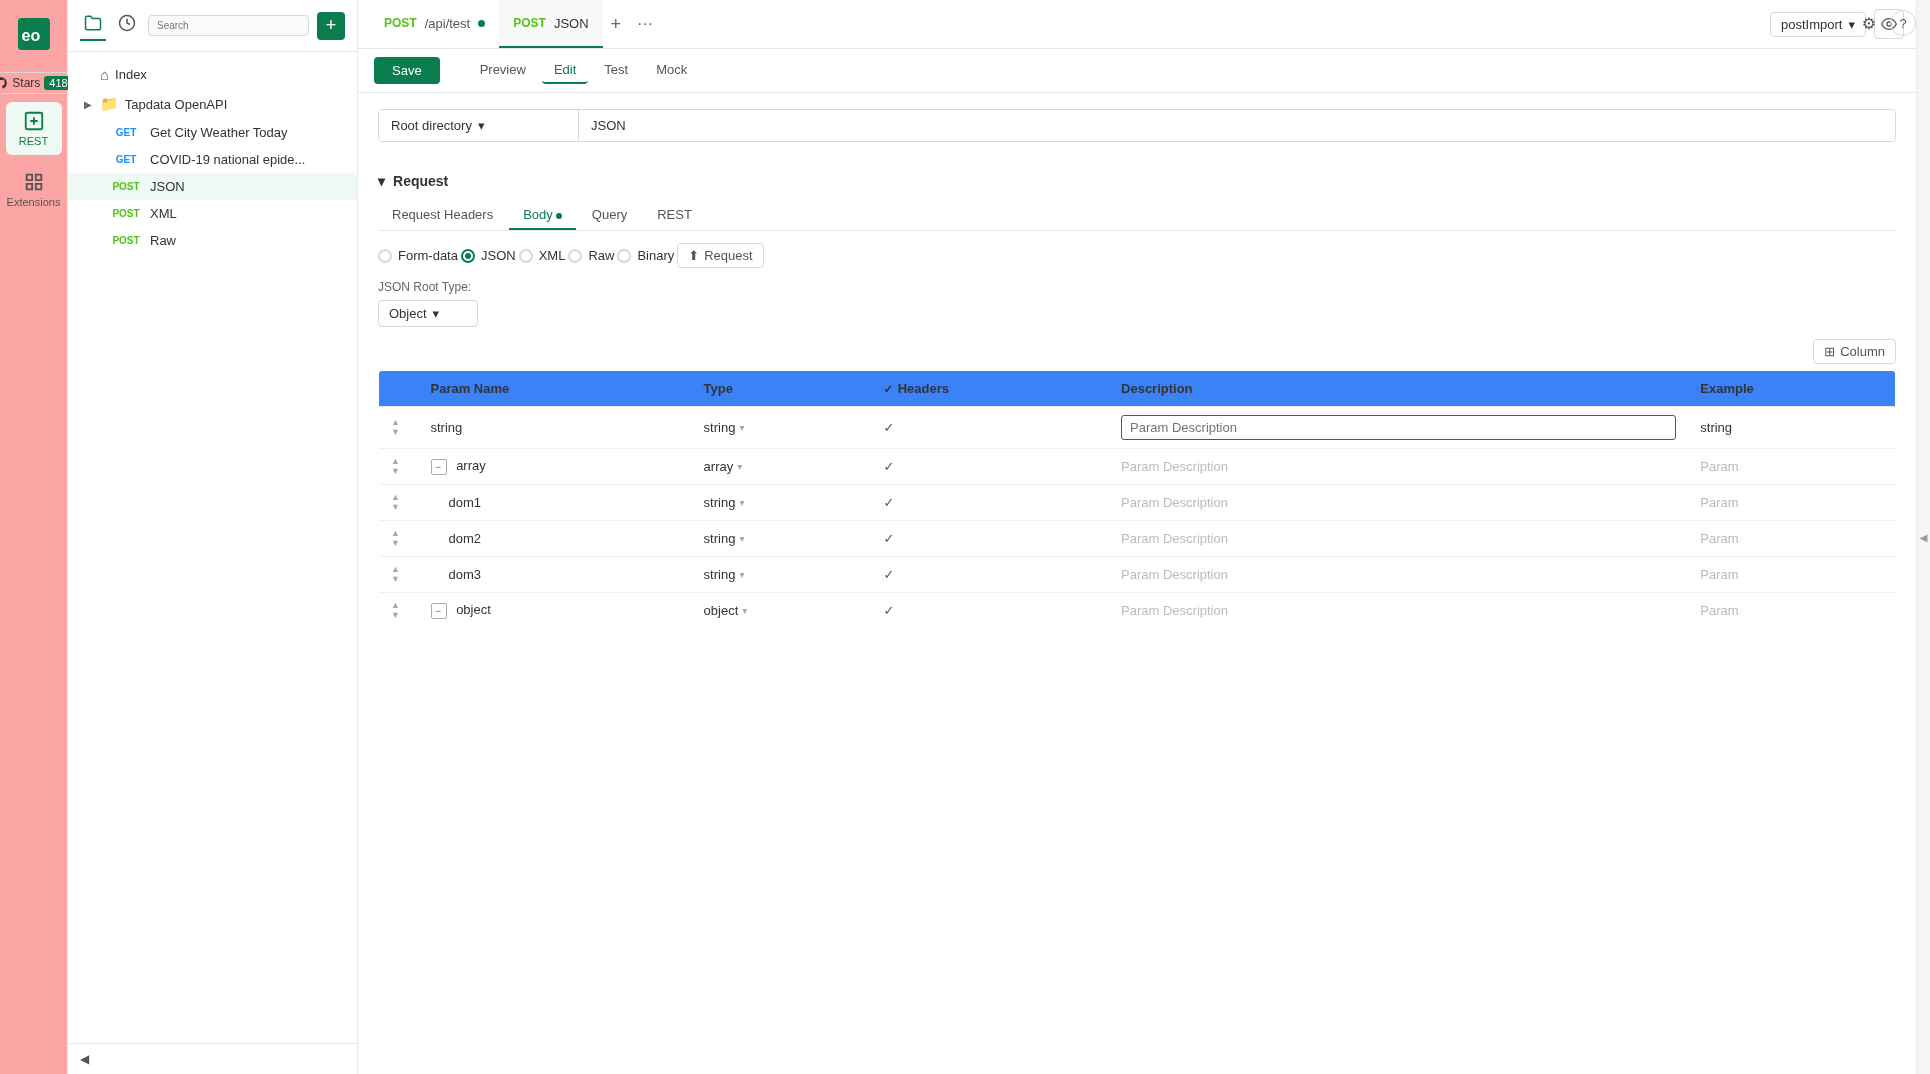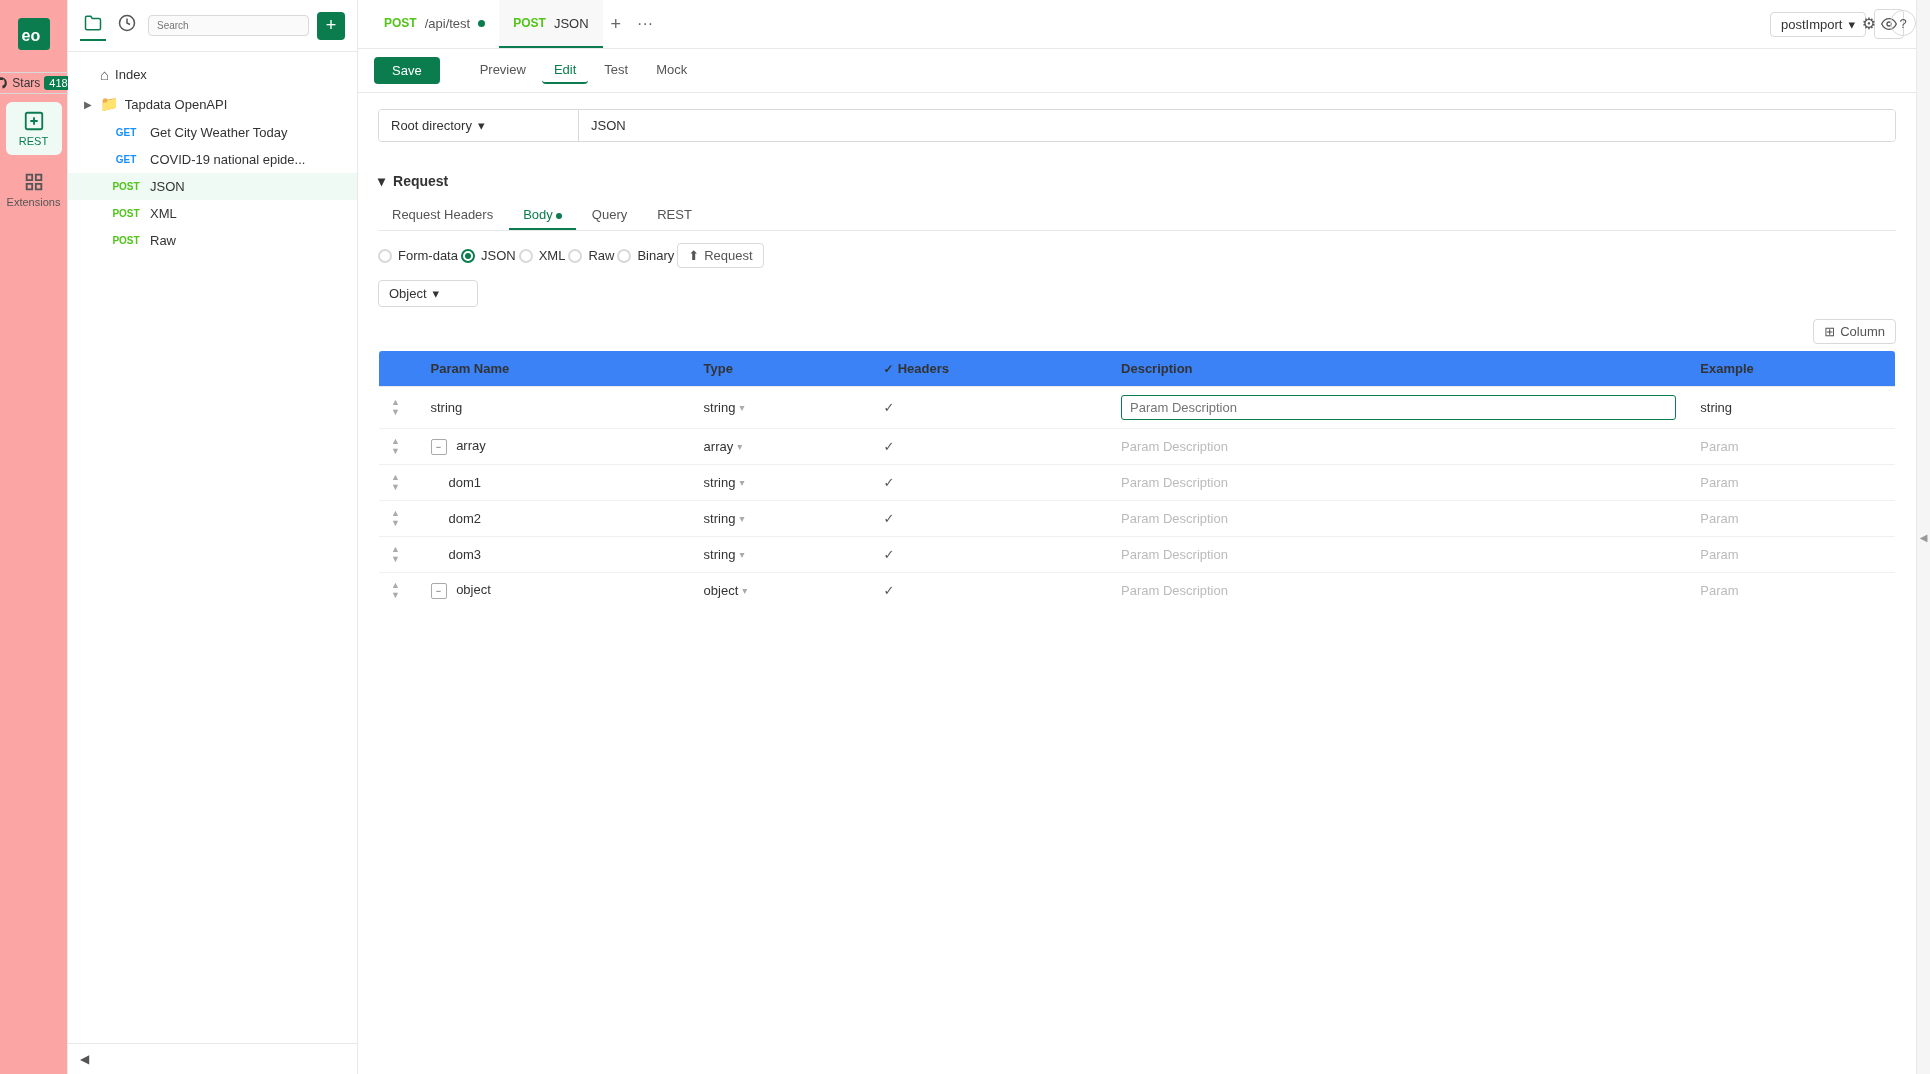--- a/index.html
+++ b/index.html
@@ -645,20 +645,21 @@
           <div class="radio-circle"></div>
           <span>Binary</span>
         </label>
         <button class="import-btn">
           <span>⬆</span>
           <span>Request</span>
         </button>
       </div>
 
       <div class="json-root-row">
+        <div class="json-root-label">JSON Root Type:</div>
         <div class="object-select">
           <span>Object</span>
           <span>▾</span>
         </div>
       </div>
 
       <div class="table-toolbar">
         <button class="column-btn">
           <span>⊞</span>
           <span>Column</span>

